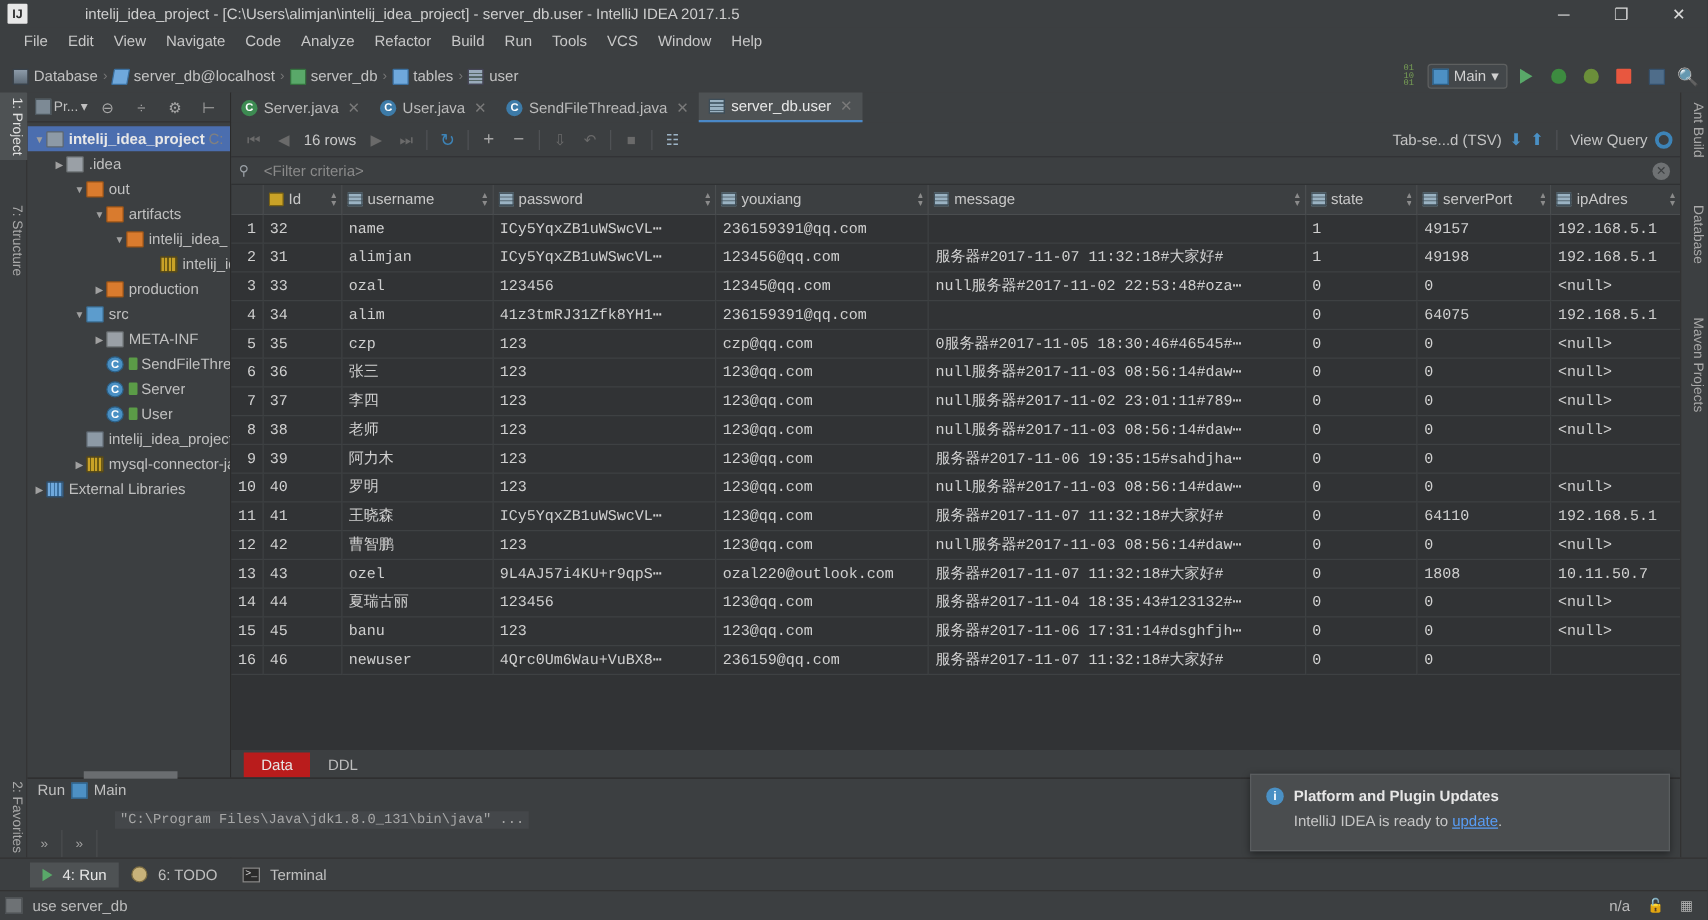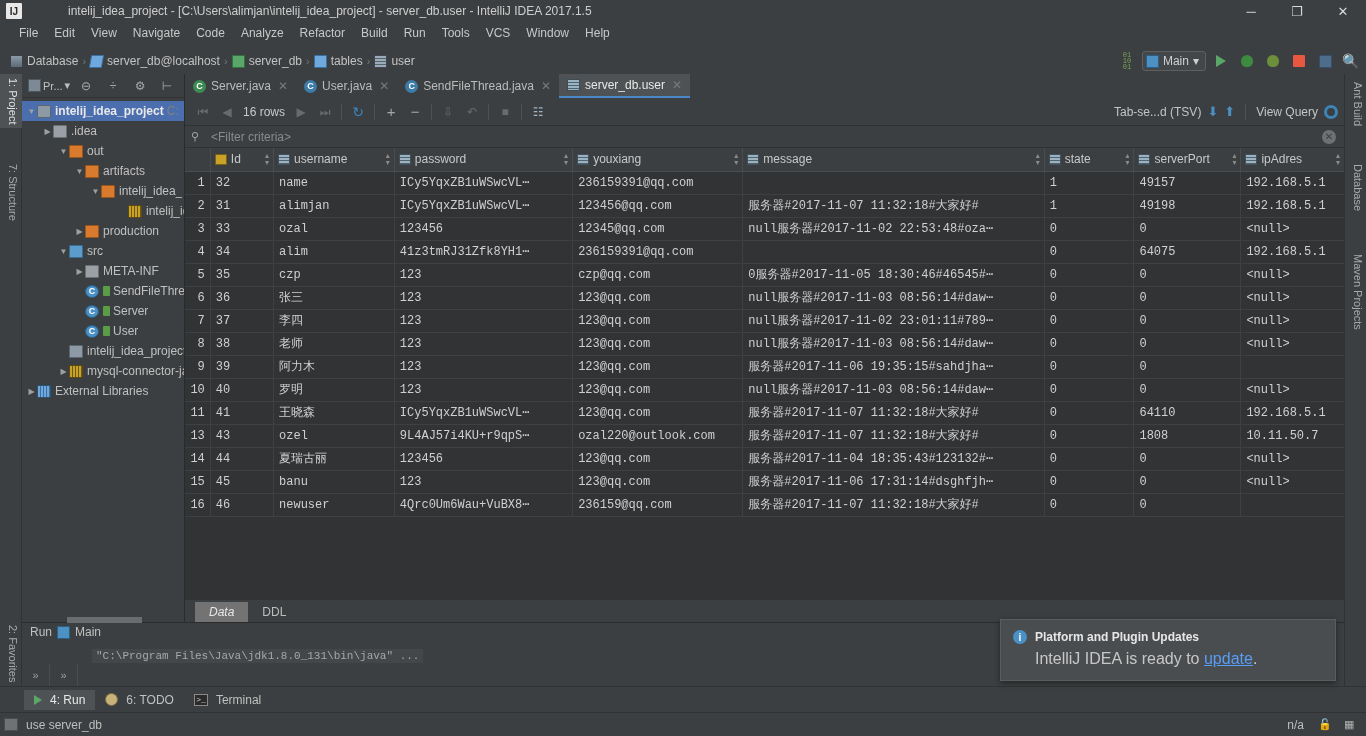--- a/index.html
+++ b/index.html
@@ -214,21 +214,21 @@
 
   
   .ddlrow {
     position: absolute; left: 185px; bottom: 114px; right: 22px; height: 22px;
     background: #3c3f41; display: flex; align-items: flex-end; padding-left: 10px;
   }
   .dtab {
     padding: 2px 14px; font-size: 12px; color: #bdbdbd; height: 20px;
     display: flex; align-items: center;
   }
-  .dtab.active { background: #737373; color: #e8e8e8; font-style: italic; }
+  .dtab.active { background: #b91c1c; color: #e8e8e8; }
 
   
   .runpanel {
     position: absolute; left: 22px; right: 22px; bottom: 50px; height: 64px;
     background: #3c3f41; border-top: 1px solid #2b2b2b;
   }
   .run-header {
     height: 18px; display: flex; align-items: center; gap: 5px; padding-left: 8px;
     font-size: 12px; color: #c0c0c0;
   }
@@ -278,21 +278,21 @@
     position: absolute; right: 30px; bottom: 55px; width: 336px; height: 62px;
     background: #4a4d4f; border: 1px solid #5a5d5f;
     box-shadow: 0 2px 6px rgba(0,0,0,.45);
     padding: 10px 12px;
   }
   .notif-title { display: flex; align-items: center; gap: 8px; font-size: 12px; font-weight: bold; color: #e6e6e6; }
   .info-ic {
     width: 14px; height: 14px; border-radius: 50%; background: #4a90c4; color: #fff;
     font-size: 10px; font-weight: bold; display: flex; align-items: center; justify-content: center;
   }
-  .notif-body { margin-top: 6px; margin-left: 22px; font-size: 16px; color: #c7c7c7; }
+  .notif-body { margin-top: 6px; margin-left: 22px; font-size: 12px; color: #c7c7c7; }
   .notif-link { color: #589df6; text-decoration: underline; }
 </style>
 </head>
 <body>
 
 <div class="app">
 
   <div class="titlebar">
     <div class="title-logo">IJ</div>
     <div class="title-text">intelij_idea_project - [C:\Users\alimjan\intelij_idea_project] - server_db.user - IntelliJ IDEA 2017.1.5</div>
@@ -719,20 +719,31 @@
             <td>41</td>
             <td>王晓森</td>
             <td>ICy5YqxZB1uWSwcVL⋯</td>
             <td>123@qq.com</td>
             <td>服务器#2017-11-07 11:32:18#大家好#</td>
             <td>0</td>
             <td>64110</td>
             <td>192.168.5.1</td>
           </tr>
           <tr>
+            <td class="rownum">12</td>
+            <td>42</td>
+            <td>曹智鹏</td>
+            <td>123</td>
+            <td>123@qq.com</td>
+            <td>null服务器#2017-11-03 08:56:14#daw⋯</td>
+            <td>0</td>
+            <td>0</td>
+            <td class="nullval">&lt;null&gt;</td>
+          </tr>
+          <tr>
             <td class="rownum">13</td>
             <td>43</td>
             <td>ozel</td>
             <td>9L4AJ57i4KU+r9qpS⋯</td>
             <td>ozal220@outlook.com</td>
             <td>服务器#2017-11-07 11:32:18#大家好#</td>
             <td>0</td>
             <td>1808</td>
             <td>10.11.50.7</td>
           </tr>

